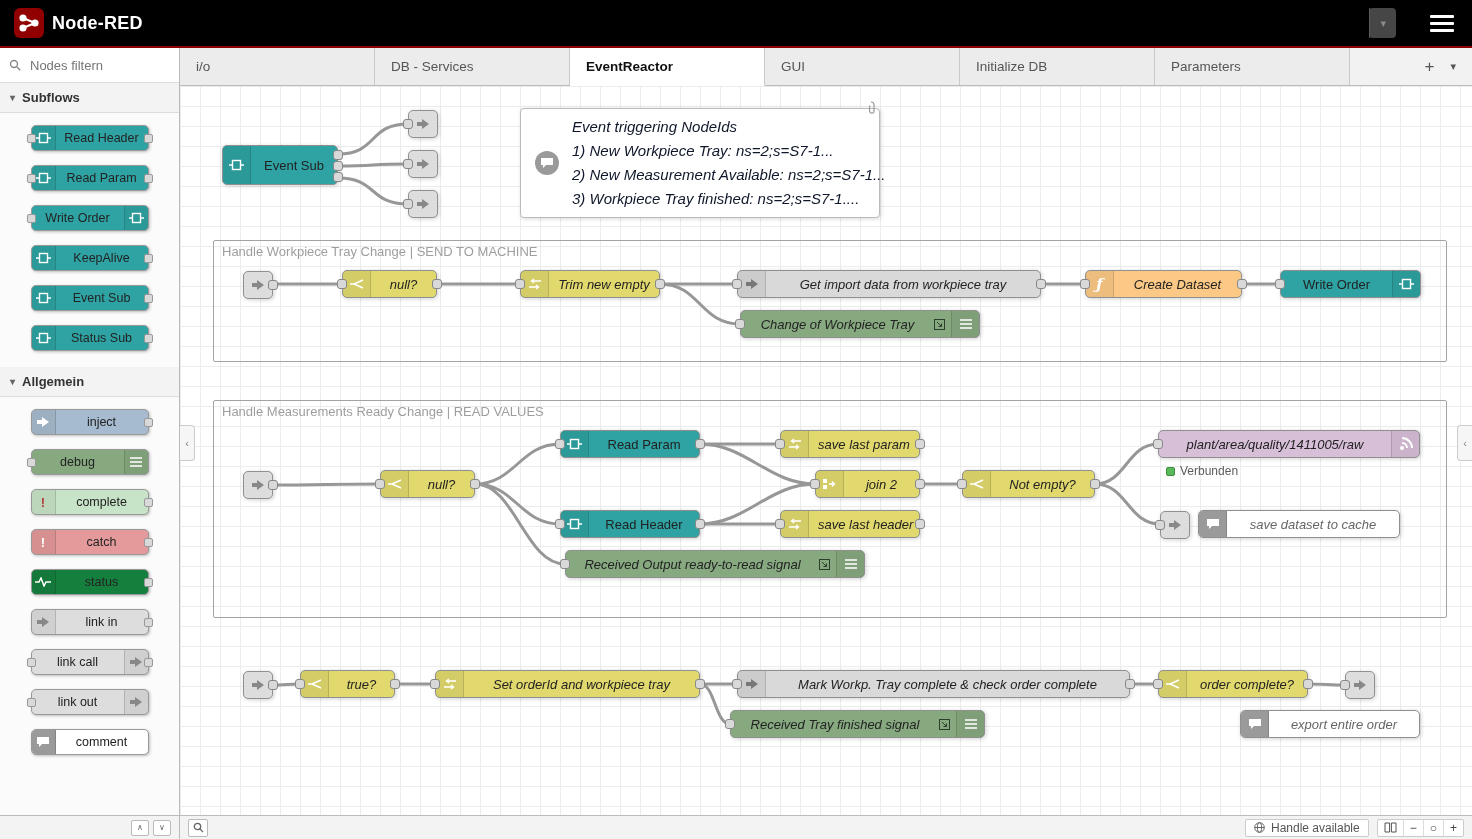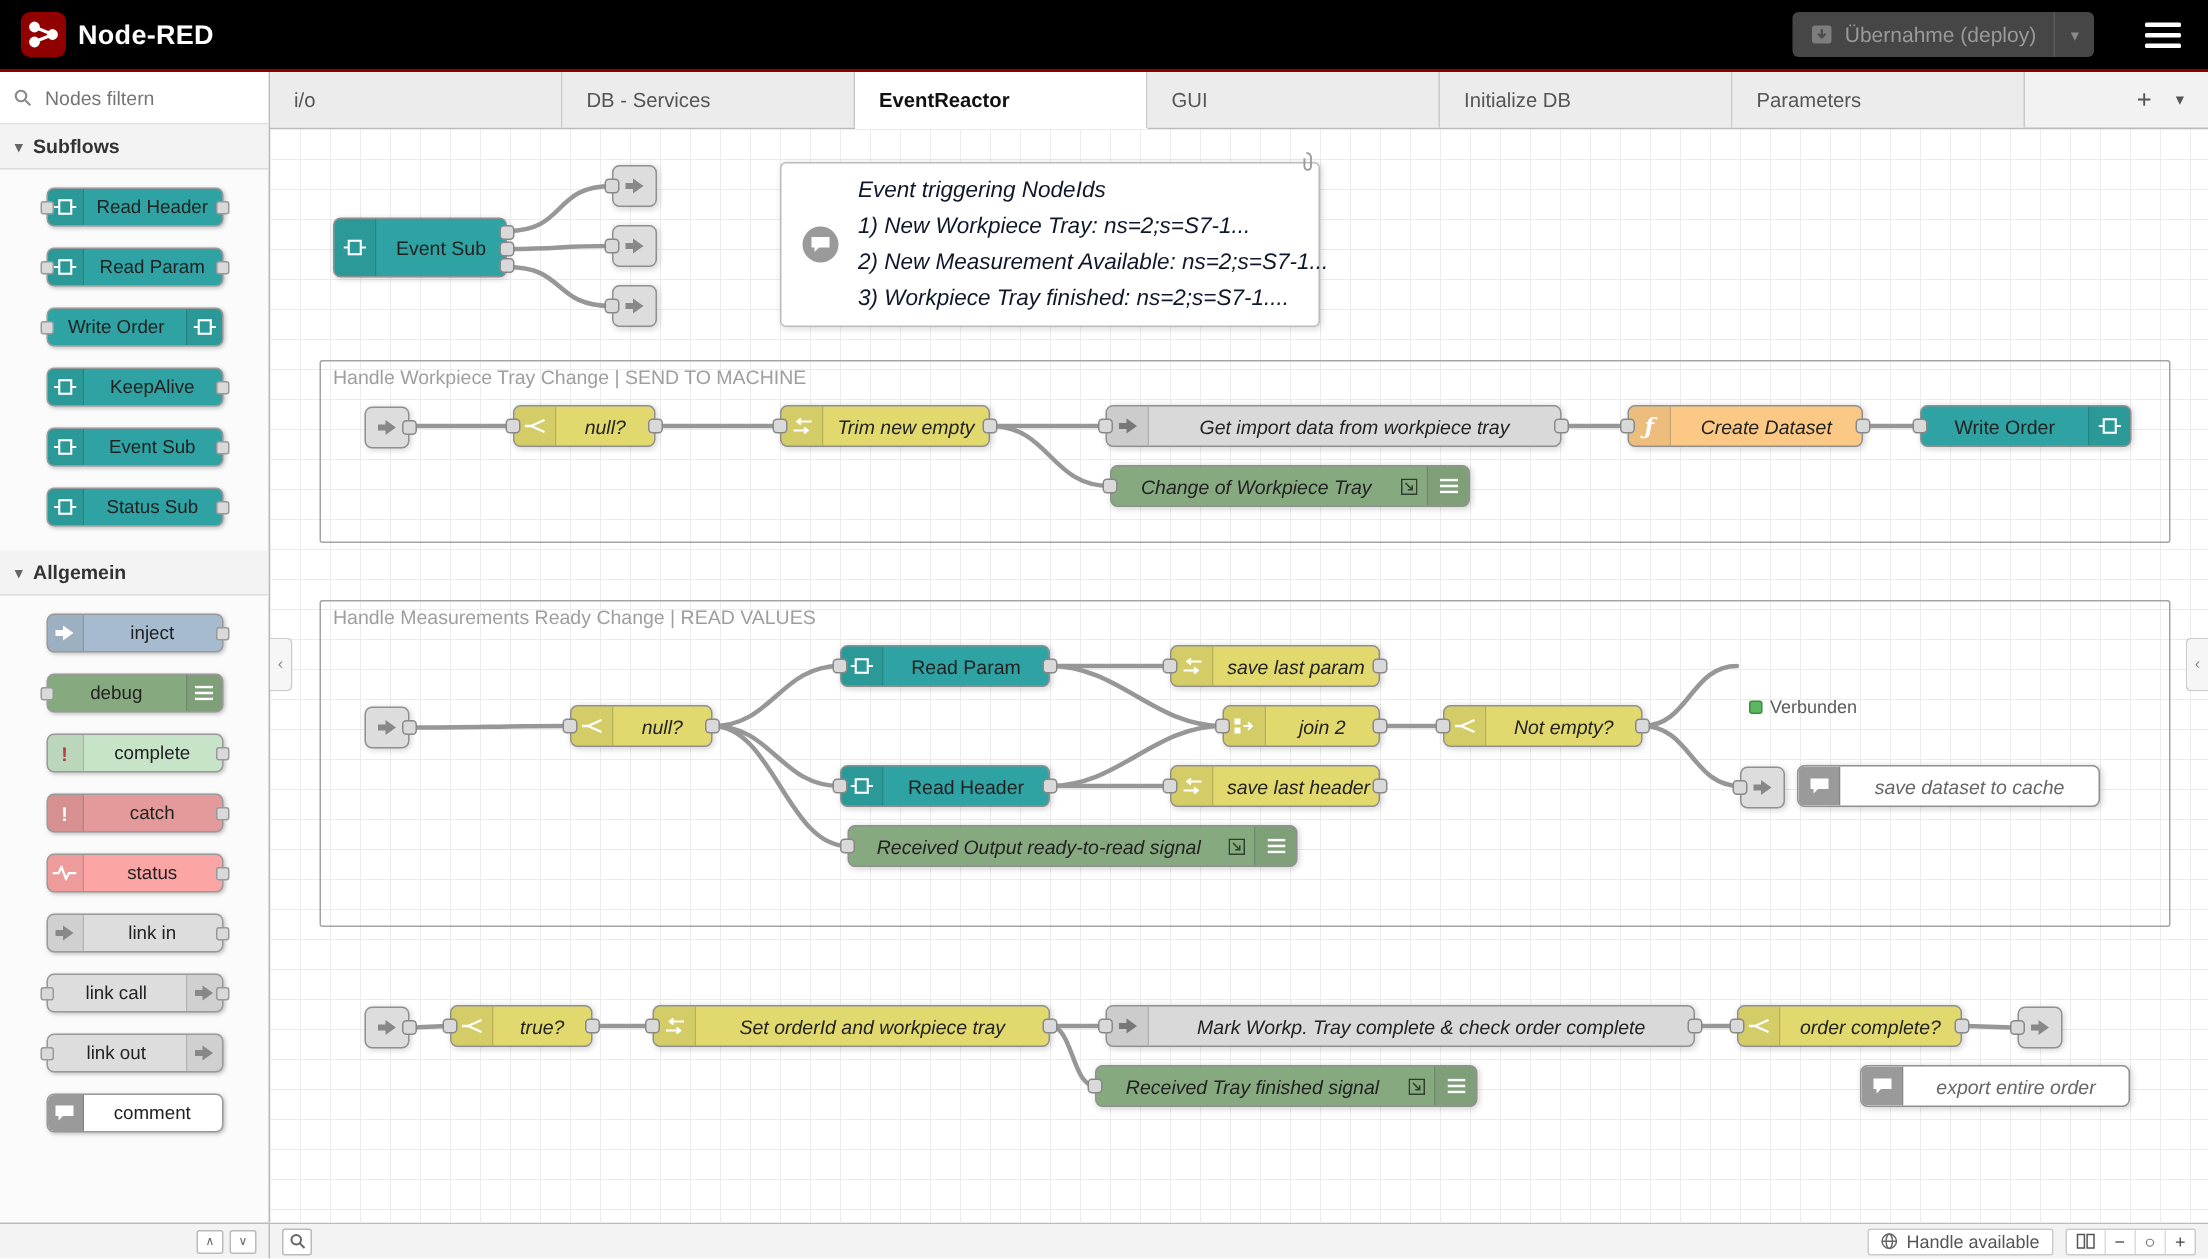--- a/index.html
+++ b/index.html
@@ -48,21 +48,21 @@
   .glabel{position:absolute;top:3px;left:8px;font-size:13px;color:#9e9e9e;white-space:nowrap}
   .node{position:absolute;height:28px;border:1px solid #909090;border-radius:5px;box-shadow:1px 1px 4px rgba(0,0,0,.18);display:flex;align-items:center;font-size:13px;color:#222;background:#ddd;z-index:2;cursor:move}
   .node .ic{width:28px;align-self:stretch;display:flex;align-items:center;justify-content:center;background:rgba(0,0,0,.06);border-right:1px solid rgba(0,0,0,.14);border-radius:4px 0 0 4px;flex:0 0 28px}
   .node .ic.r{border-right:0;border-left:1px solid rgba(0,0,0,.14);border-radius:0 4px 4px 0}
   .node .ic.graybg{background:#9a9a9a}
   .node .lb{flex:1;text-align:center;padding:0 9px;white-space:nowrap;overflow:hidden}
   .it{font-style:italic}
   .fx{color:#fff;font-size:15px;font-style:italic;font-family:"DejaVu Serif",serif;font-weight:bold}
   .teal{background:#2fa3a3}.yellow{background:#e2d96e}.grayn{background:#d9d9d9}.orange{background:#fbc985}
   .green{background:#87a980}.lav{background:#d8bfd8}.whiten{background:#fff}.whiten .lb{color:#666}
-  .inject{background:#a6bbcf}.complete{background:#c8e4c8}.catch{background:#e49a9a}.statusn{background:#fca5a5}
+  .inject{background:#a6bbcf}.complete{background:#c8e4c8}.catch{background:#e49a9a}.statusn{background:#15803d}
   .port{position:absolute;width:10px;height:10px;background:#d9d9d9;border:1px solid #888;border-radius:3px;top:8px;z-index:3;cursor:crosshair}
   .port.in{left:-6px}.port.out{right:-6px}
   .lnode{position:absolute;width:30px;height:28px;border:1px solid #909090;border-radius:5px;box-shadow:1px 1px 4px rgba(0,0,0,.18);background:#ddd;display:flex;align-items:center;justify-content:center;z-index:2}
   .dbg-badge{flex:0 0 12px;margin-right:5px;display:flex;align-items:center}
   .sticky{position:absolute;background:#fff;border:1px solid #bbb;border-radius:4px;box-shadow:1px 1px 4px rgba(0,0,0,.15);z-index:2;display:flex;align-items:center;gap:13px;padding:6px 14px}
   .sticky-icon{width:24px;height:24px;border-radius:12px;background:#9a9a9a;display:flex;align-items:center;justify-content:center;flex:0 0 24px}
   .st-line{font-style:italic;font-size:15px;color:#0f172a;line-height:24px;white-space:nowrap}
   .pin{position:absolute;top:-8px;right:3px}
   .nstatus{position:absolute;z-index:2;display:flex;align-items:center;gap:5px;font-size:12px;color:#5b5b5b}
   .sdot{width:9px;height:9px;background:#5cb85c;border:1px solid #3c8c3c;border-radius:2px}
@@ -90,27 +90,20 @@
       <rect width="30" height="30" rx="6" fill="#910000"></rect>
       <g stroke="#fff" stroke-width="2" fill="#fff">
         <path d="M10 10.5l10 4M10 19.5l10-4" fill="none"></path>
         <circle cx="9" cy="10" r="2.6"></circle>
           <circle cx="21" cy="15" r="2.6"></circle>
           <circle cx="9" cy="20" r="2.6"></circle>
       </g>
     </svg>
     <span class="brand">Node-RED</span>
     <div class="deploy">
-      <span class="dmain">
-        <svg width="15" height="14">
-          <rect x="1" y="1" width="13" height="12" rx="2" fill="#7d7d7d"></rect>
-          <path d="M7.5 3.5v5M5 6.5l2.5 2.5L10 6.5" stroke="#4a4a4a" stroke-width="1.5" fill="none"></path>
-        </svg>
-        <span>Übernahme (deploy)</span>
-      </span>
       <span class="dcaret">▾</span>
     </div>
     <div class="burger">
         <span></span>
         <span></span>
         <span></span>
       </div>
   </header>
 
   <div class="main">
@@ -533,20 +526,30 @@
         <div class="node yellow" style="left:782px;top:384px;width:133px">
           <span class="port in"></span>
           <span class="ic">
               <svg width="14" height="12">
                 <path d="M0 6h4M4 6l9-4M4 6l9 4" stroke="#fff" stroke-width="1.6" fill="none"></path>
               </svg>
             </span>
           <span class="lb it">Not empty?</span>
           <span class="port out"></span>
         </div>
+        <div class="node lav" style="left:978px;top:344px;width:262px">
+          <span class="port in"></span>
+          <span class="lb it">plant/area/quality/1411005/raw</span>
+          <span class="ic r">
+              <svg width="14" height="14">
+                <circle cx="3" cy="11" r="2" fill="#fff"></circle>
+                <path d="M3 6a5 5 0 015 5M3 1a10 10 0 0110 10" stroke="#fff" stroke-width="2" fill="none"></path>
+              </svg>
+            </span>
+        </div>
         <div class="nstatus" style="left:986px;top:378px">
           <span class="sdot"></span>
           <span>Verbunden</span>
         </div>
         <div class="lnode" style="left:980px;top:425px">
           <span class="port in"></span>
           <svg width="14" height="12">
               <path d="M1 4h5V1l7 5-7 5V8H1z" fill="#888"></path>
             </svg>
         </div>

